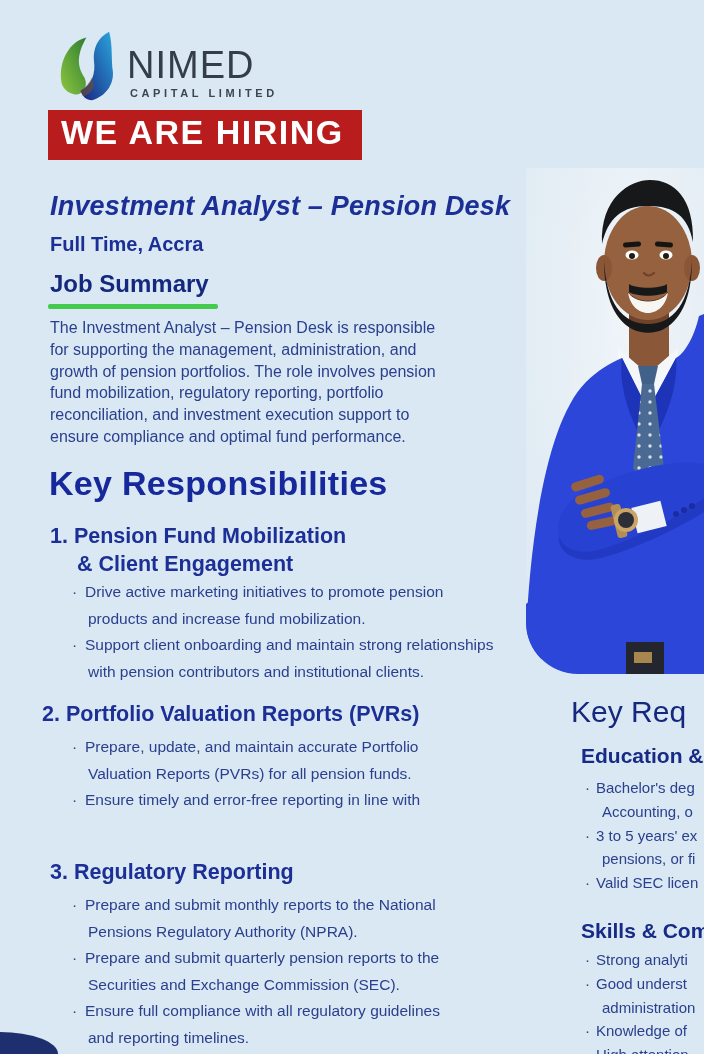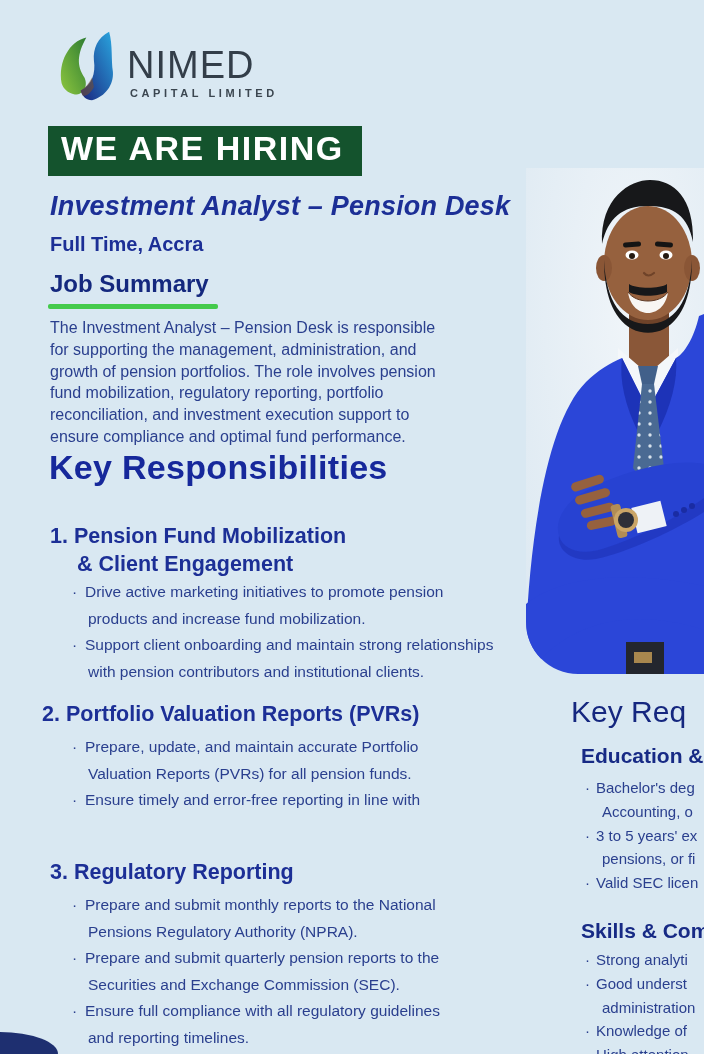--- a/index.html
+++ b/index.html
@@ -11,32 +11,32 @@
   }
   .abs{position:absolute;}
 
   
   #logo-mark{left:54px;top:28px;width:76px;height:78px;}
   #logo-text{left:127px;top:46px;}
   .logo-name{font-size:38px;line-height:38px;color:#333e49;letter-spacing:1px;font-weight:400;}
   .logo-sub{font-size:11px;letter-spacing:3.6px;color:#3b4650;font-weight:700;margin-top:3px;margin-left:3px;}
 
   
-  #banner{left:48px;top:126px;background:#14532d;color:#ffffff;
+  #banner{left:48px;top:110px;background:#b91c1c;color:#ffffff;
     font-size:34px;font-weight:700;letter-spacing:1.5px;
     padding:3px 18px 8px 13px;}
 
   #job-title{left:50px;top:191px;font-size:27px;font-weight:700;font-style:italic;color:#1c2f96;letter-spacing:0.2px;}
   #job-meta{left:50px;top:233px;font-size:20px;font-weight:700;color:#1c2f96;}
 
   #summary-heading{left:50px;top:270px;font-size:24px;font-weight:700;color:#14287e;}
   #summary-underline{left:48px;top:304px;width:170px;height:5px;background:#44ca4c;border-radius:2px;}
   #summary-body{left:50px;top:317px;font-size:16px;line-height:21.8px;color:#2a3f8e;}
 
-  #resp-heading{left:49px;top:448px;font-size:34px;font-weight:700;color:#16289b;letter-spacing:0.3px;}
+  #resp-heading{left:49px;top:464px;font-size:34px;font-weight:700;color:#16289b;letter-spacing:0.3px;}
 
   .sec-title{font-size:21.5px;font-weight:700;color:#1c2f96;line-height:27.5px;}
   .sec-title .t2{display:block;padding-left:27px;}
   #sec1-title{left:50px;top:523px;}
   #sec2-title{left:42px;top:701px;}
   #sec3-title{left:50px;top:859px;}
 
   .bullets{font-size:15.5px;color:#2a3f8e;line-height:26.6px;}
   #sec1-bullets{left:72px;top:579px;}
   #sec2-bullets{left:72px;top:734px;}

